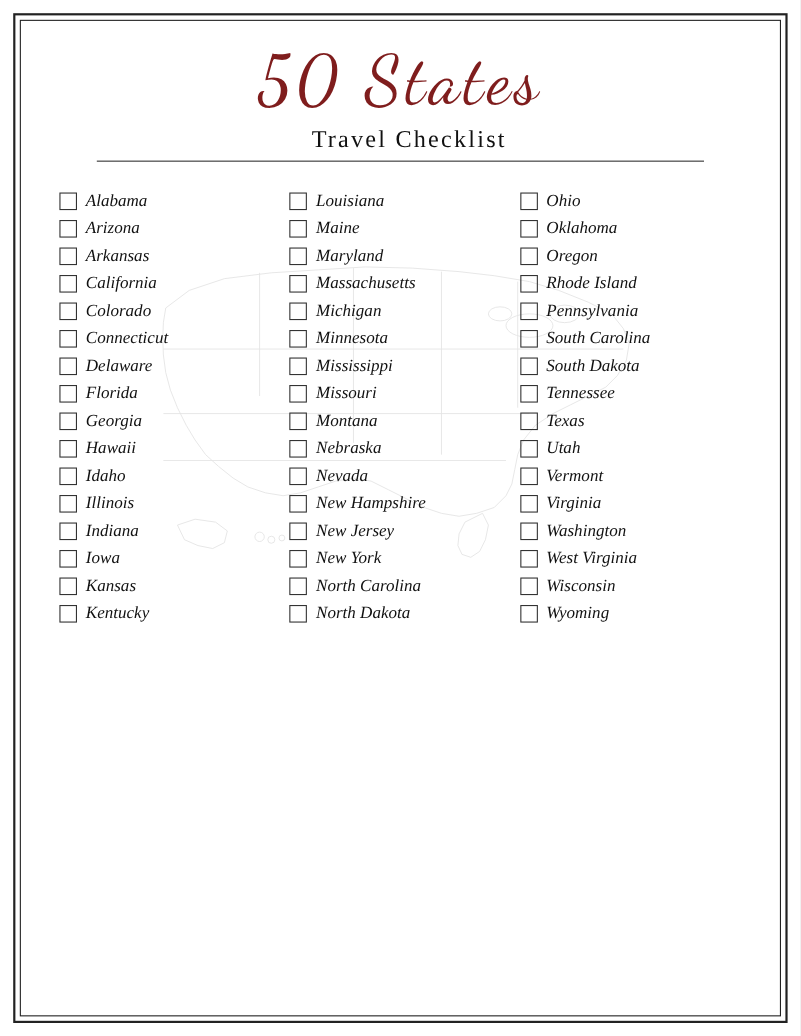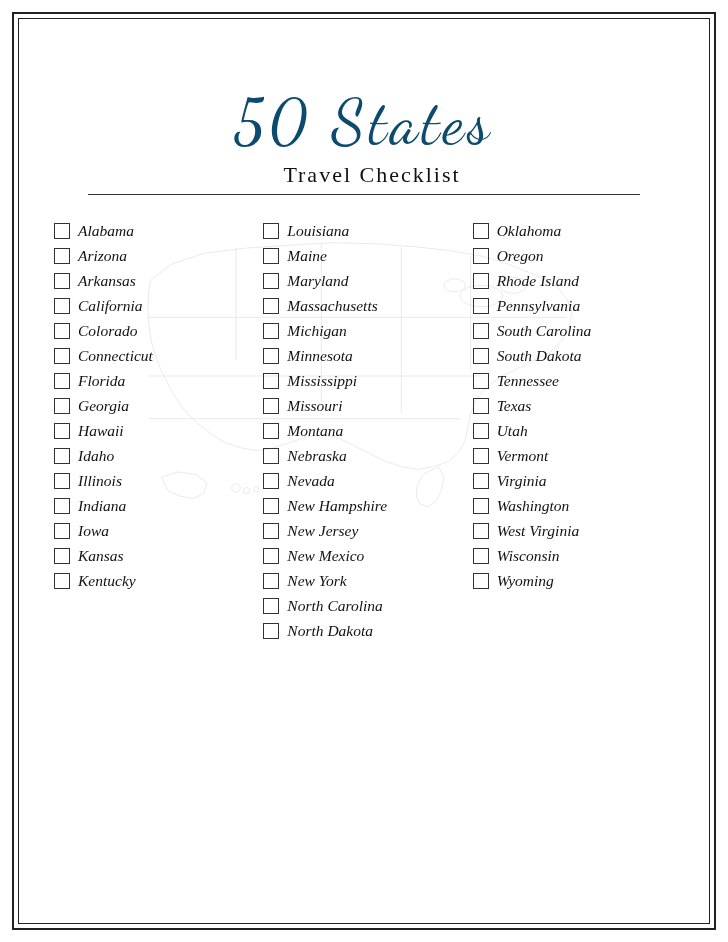--- a/index.html
+++ b/index.html
@@ -52,25 +52,24 @@
       flex-direction: column;
       align-items: center;
       position: relative;
       z-index: 1;
     }
 
     .main-title {
       font-family: 'Brush Script MT', 'Dancing Script', cursive;
       font-size: 62px;
       font-weight: 400;
-      color: #0c4a6e;
+      color: #7f1d1d;
       letter-spacing: 4px;
       margin-bottom: 6px;
       line-height: 1.1;
-      margin-top: 48px;
     }
 
     .subtitle {
       font-family: 'Palatino Linotype', Palatino, Georgia, serif;
       font-size: 22px;
       font-weight: 400;
       color: #111;
       letter-spacing: 2px;
       margin-bottom: 6px;
       margin-left: 16px;
@@ -200,20 +199,24 @@
             <div class="checklist-item">
               <span class="checkbox"></span>
               <span class="state-label">Colorado</span>
             </div>
             <div class="checklist-item">
               <span class="checkbox"></span>
               <span class="state-label">Connecticut</span>
             </div>
             <div class="checklist-item">
               <span class="checkbox"></span>
+              <span class="state-label">Delaware</span>
+            </div>
+            <div class="checklist-item">
+              <span class="checkbox"></span>
               <span class="state-label">Florida</span>
             </div>
             <div class="checklist-item">
               <span class="checkbox"></span>
               <span class="state-label">Georgia</span>
             </div>
             <div class="checklist-item">
               <span class="checkbox"></span>
               <span class="state-label">Hawaii</span>
             </div>
@@ -290,36 +293,36 @@
             <div class="checklist-item">
               <span class="checkbox"></span>
               <span class="state-label">New Hampshire</span>
             </div>
             <div class="checklist-item">
               <span class="checkbox"></span>
               <span class="state-label">New Jersey</span>
             </div>
             <div class="checklist-item">
               <span class="checkbox"></span>
-              <span class="state-label">New Mexico</span>
-            </div>
-            <div class="checklist-item">
-              <span class="checkbox"></span>
               <span class="state-label">New York</span>
             </div>
             <div class="checklist-item">
               <span class="checkbox"></span>
               <span class="state-label">North Carolina</span>
             </div>
             <div class="checklist-item">
               <span class="checkbox"></span>
               <span class="state-label">North Dakota</span>
             </div>
           </div>
         <div class="col" id="col3">
+            <div class="checklist-item">
+              <span class="checkbox"></span>
+              <span class="state-label">Ohio</span>
+            </div>
             <div class="checklist-item">
               <span class="checkbox"></span>
               <span class="state-label">Oklahoma</span>
             </div>
             <div class="checklist-item">
               <span class="checkbox"></span>
               <span class="state-label">Oregon</span>
             </div>
             <div class="checklist-item">
               <span class="checkbox"></span>

